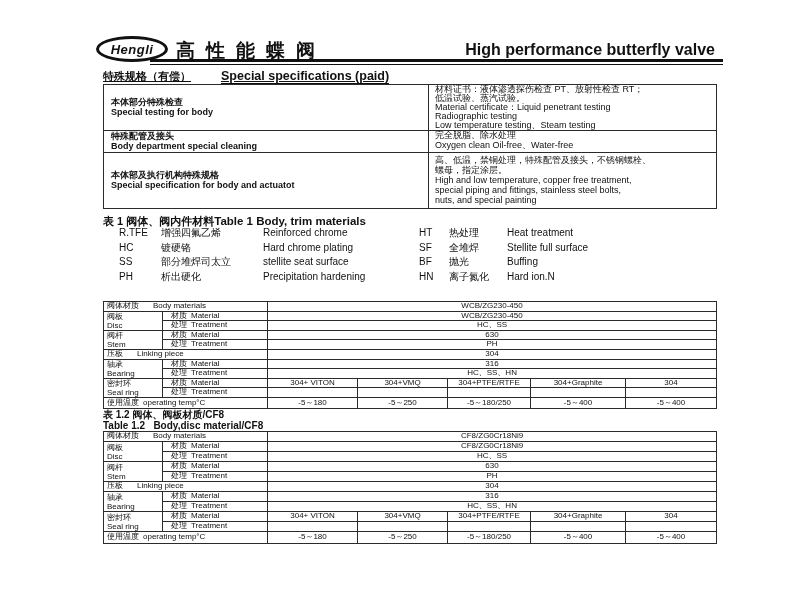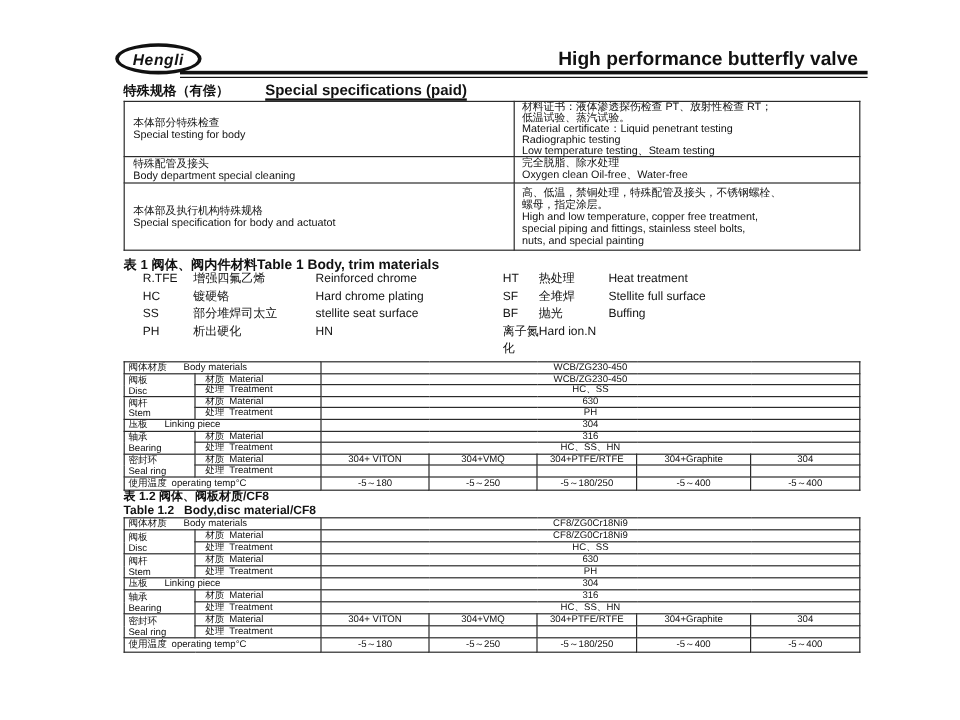--- a/index.html
+++ b/index.html
@@ -10,31 +10,31 @@
   
   .logo { position:absolute; left:96px; top:36px; width:72px; height:26px; border:3px solid #111;
           border-radius:50%; display:flex; align-items:center; justify-content:center;
           font-weight:bold; font-style:italic; font-size:13px; letter-spacing:0.5px;text-align:right; }
   .title-cn { position:absolute; left:176px; top:38px; font-size:19px; font-weight:bold; letter-spacing:11px; white-space:nowrap; }
   .title-en { position:absolute; right:85px; top:41px; font-size:16px; font-weight:bold; white-space:nowrap; }
   .rule-thick { position:absolute; left:150px; top:59px; width:573px; height:3px; background:#111; }
   .rule-thin  { position:absolute; left:150px; top:64px; width:573px; height:1px; background:#111; }
 
   
-  .sec-title { position:absolute; left:103px; top:66px; white-space:nowrap; }
+  .sec-title { position:absolute; left:103px; top:66px; white-space:nowrap;text-decoration:underline; }
   .sec-title .cn { font-size:11px; font-weight:bold; }
   .sec-title .en { font-size:12.5px; font-weight:bold; margin-left:30px; border-bottom:2px solid #111; padding-bottom:0px; }
 
   
   table { border-collapse:collapse; table-layout:fixed; }
   td { border:1px solid #2b2b2b; vertical-align:middle; overflow:hidden; }
 
   
   .spec { position:absolute; left:103px; top:84px; width:613px; font-size:9px; }
-  .spec td.left { padding-left:7px; }
+  .spec td.left { padding-left:7px;font-weight:bold; }
   .spec td.left div { line-height:10.5px; }
   .spec td.right { padding-left:6px; vertical-align:middle; }
   .spec .r1 .right div { line-height:8.9px; }
   .spec .r2 .right div { line-height:9.6px; }
   .spec .r3 .right div { line-height:10px; }
 
   
   .legend-title { position:absolute; left:103px; top:211px; white-space:nowrap; }
   .legend-title .cn { font-size:11px; font-weight:bold; }
   .legend-title .en { font-size:11.5px; font-weight:bold; margin-left:0; }
@@ -57,20 +57,21 @@
   .pre { white-space:pre; }
 </style>
 </head>
 <body>
 
 <div class="page">
 
   <div class="logo">
     <span>Hengli</span>
   </div>
+  <div class="title-cn">高性能蝶阀</div>
   <div class="title-en">High performance butterfly valve</div>
   <div class="rule-thick"></div>
   <div class="rule-thin"></div>
 
   <div class="sec-title">
     <span class="cn">特殊规格（有偿）</span><span class="en">Special specifications (paid)</span>
   </div>
 
   <table class="spec">
     <colgroup>
@@ -134,20 +135,21 @@
     <div>全堆焊</div>
     <div>Stellite full surface</div>
     <div>SS</div>
     <div>部分堆焊司太立</div>
     <div>stellite seat surface</div>
     <div>BF</div>
     <div>抛光</div>
     <div>Buffing</div>
     <div>PH</div>
     <div>析出硬化</div>
+    <div>Precipitation hardening</div>
     <div>HN</div>
     <div>离子氮化</div>
     <div>Hard ion.N</div>
   </div>
 
   <table class="mat t11" style="top:301px">
     <colgroup>
         <col style="width:59px">
         <col style="width:105px">
         <col style="width:90px">

